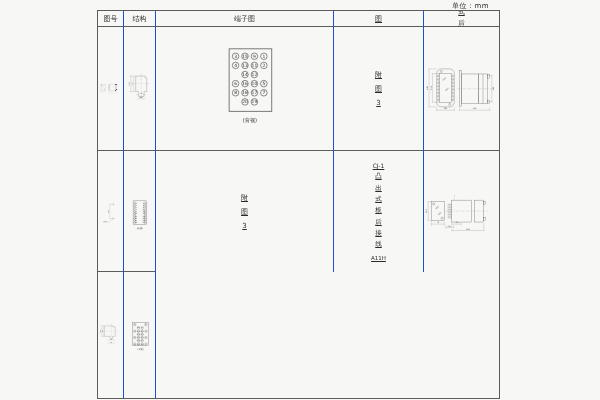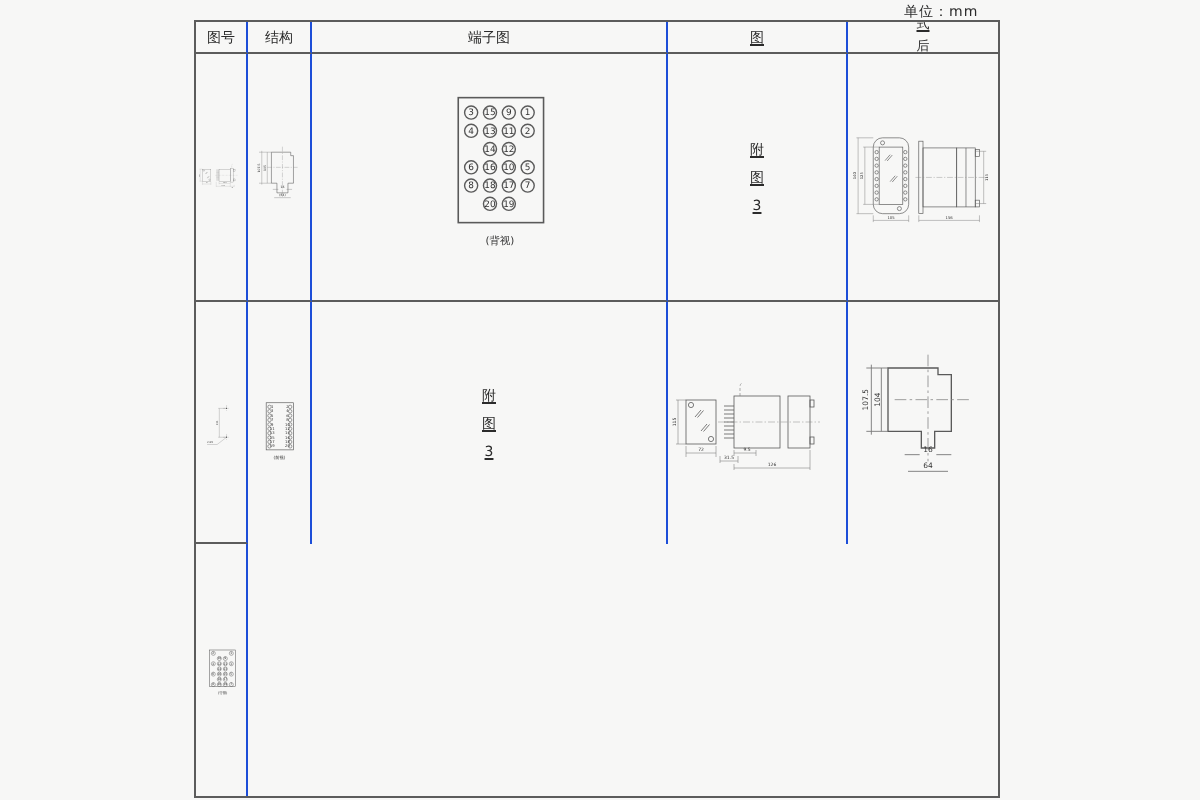--- a/index.html
+++ b/index.html
@@ -244,20 +244,25 @@
           <text x="29.3" y="90.1" text-anchor="start" font-size="3.8" fill="#333">19</text>
           <text x="47.699999999999996" y="90.1" text-anchor="end" font-size="3.8" fill="#333">20</text>
         </g>
       <text class="lbl" x="38" y="104">(前视)</text>
     </svg>
   </div>
 
   <div class="c">
     <div class="figv">附图3</div>
   </div>
+  <div class="c struct">
+    <div class="model">CJ-1</div>
+    <div class="sdesc">凸出式板后接线</div>
+    <div class="scode">A11H</div>
+  </div>
   <div class="c draw">
     <svg viewBox="0 0 178 126" preserveAspectRatio="xMidYMid meet">
       <g>
         <rect class="ln" x="18" y="40" width="30" height="44"></rect>
         <circle class="ln" cx="23" cy="45" r="2.6"></circle>
         <circle class="ln" cx="43" cy="79" r="2.6"></circle>
         <path class="ln" d="M27,57 l6,-7 M29.5,57.5 l6,-7 M33,71 l6,-7 M35.5,71.5 l6,-7"></path>
         <path class="dim" d="M18,40 H8 M18,84 H8 M10,40 V84 M18,86 V97 M48,86 V97 M18,93 H48"></path>
       </g>
       <text x="8" y="62" transform="rotate(-90 8 62)">115</text>

